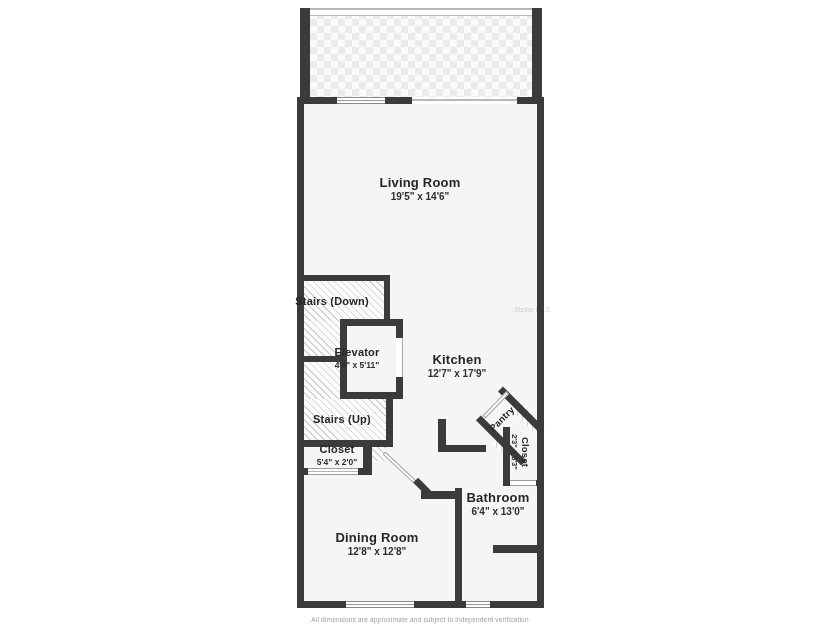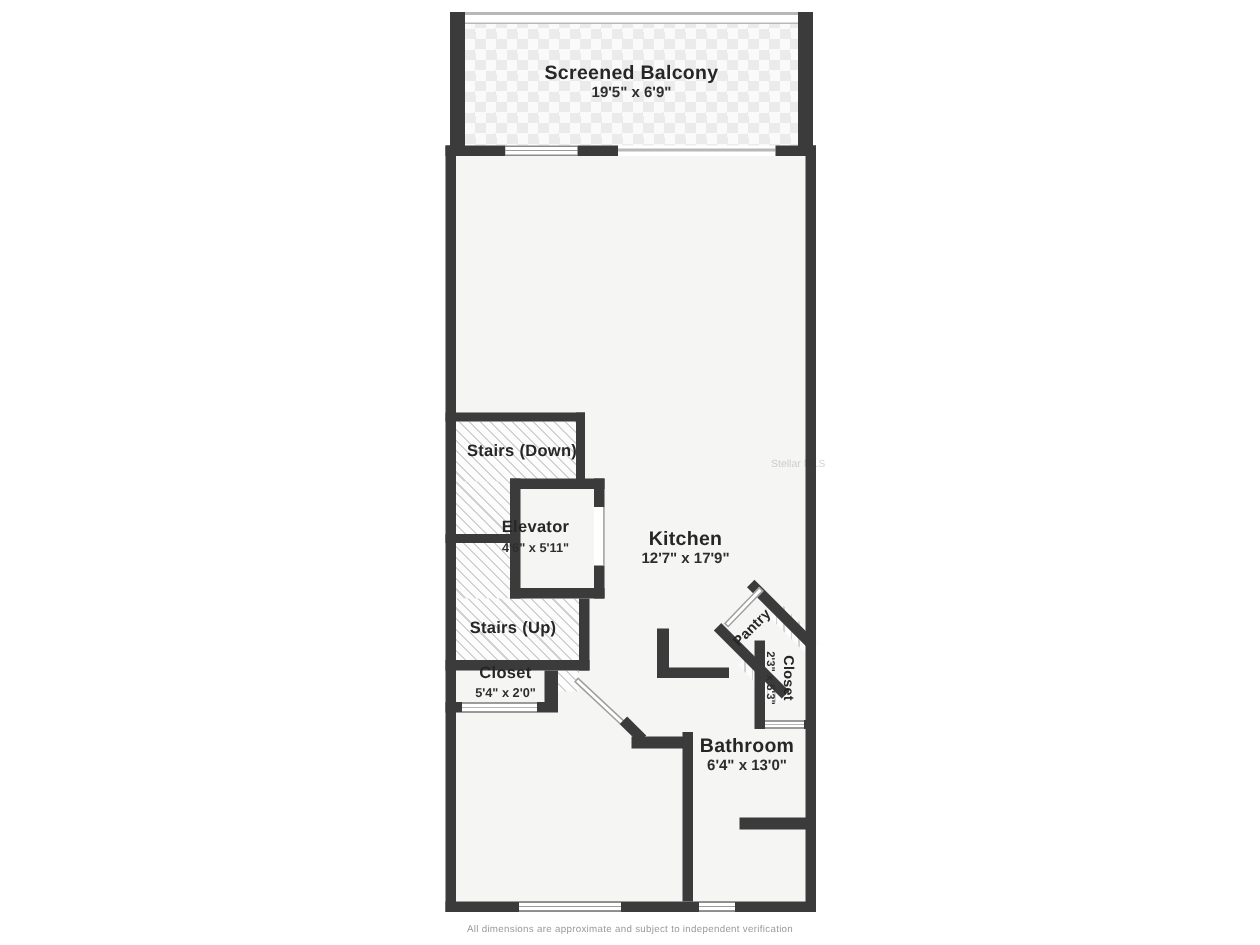--- a/index.html
+++ b/index.html
@@ -96,25 +96,25 @@
 
   <div class="wall" style="left:503px;top:480px;width:41px;height:6px;"></div>
   <div class="door-band" style="left:510px;top:480px;width:26px;height:6px;"></div>
   <div class="wall" style="left:493px;top:545px;width:51px;height:8px;"></div>
   <div class="wall" style="left:503px;top:427px;width:7px;height:53px;"></div>
 
   <div class="wall" style="left:492px;top:406px;width:58px;height:7px;transform:rotate(45deg);"></div>
   <div class="wall" style="left:469px;top:437px;width:64px;height:7px;transform:rotate(45deg);"></div>
   <div class="door-line" style="left:484px;top:415px;width:34px;transform:rotate(-46deg);"></div>
 
-  <div class="room-label" style="left:421px;top:55px;">
-    <div class="rname">Screened Balcony</div>
-    <div class="rdims">19'5" x 6'9"</div>
+  <div class="room-label" style="left:420px;top:189px;">
+    <div class="rname">Living Room</div>
+    <div class="rdims">19'5" x 14'6"</div>
   </div>
-  <div class="room-label small" style="left:348px;top:302px;text-align:right;">
+  <div class="room-label small" style="left:332px;top:302px;text-align:right;">
     <div class="rname">Stairs (Down)</div>
   </div>
   <div class="room-label small" style="left:357px;top:358px;">
     <div class="rname">Elevator</div>
     <div class="rdims">4'6" x 5'11"</div>
   </div>
   <div class="room-label" style="left:457px;top:366px;">
     <div class="rname">Kitchen</div>
     <div class="rdims">12'7" x 17'9"</div>
   </div>
@@ -125,20 +125,24 @@
     <div class="rname">Closet</div>
     <div class="rdims">5'4" x 2'0"</div>
   </div>
   <div class="room-label tiny" style="left:502px;top:419px;transform:translate(-50%,-50%) rotate(-45deg);">
     <div class="rname">Pantry</div>
   </div>
   <div class="room-label tiny" style="left:520px;top:452px;transform:translate(-50%,-50%) rotate(90deg);">
     <div class="rname">Closet</div>
     <div class="rdims">2'3" x 5'3"</div>
   </div>
+  <div class="room-label" style="left:377px;top:544px;">
+    <div class="rname">Dining Room</div>
+    <div class="rdims">12'8" x 12'8"</div>
+  </div>
   <div class="room-label" style="left:498px;top:504px;">
     <div class="rname">Bathroom</div>
     <div class="rdims">6'4" x 13'0"</div>
   </div>
 
   <div id="watermark">Stellar MLS</div>
   <div id="disclaimer">All dimensions are approximate and subject to independent verification</div>
 
 </div>
 

